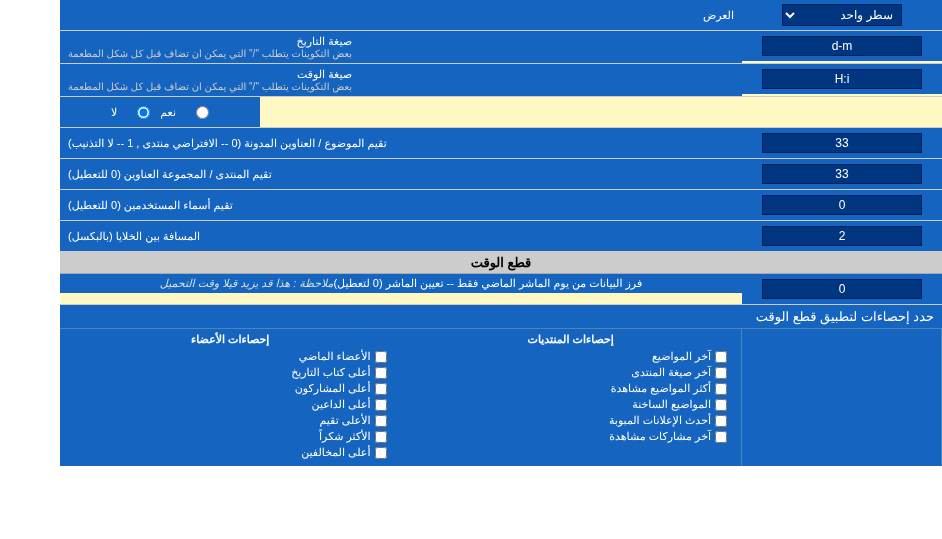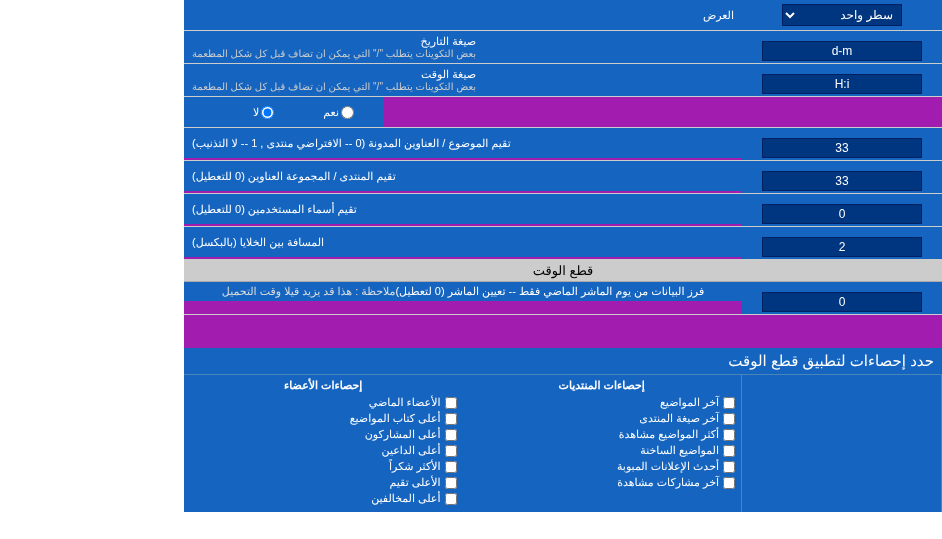--- a/index.html
+++ b/index.html
@@ -4,22 +4,22 @@
   <style>
     * { box-sizing: border-box; margin: 0; padding: 0; }
     body {
       font-family: Arial, Tahoma, sans-serif;
       background: #fff;
       direction: rtl;
       font-size: 12px;
     }
 
     .main-container {
-      width: 758px;
-      background: #a21caf;
+      width: 882px;
+      background: #fef9c3;
     }
 
     
     .row {
       display: flex;
       flex-direction: row-reverse;
       align-items: flex-start;
       border-bottom: 1px solid #ccc;
       min-height: 30px;
     }
@@ -50,21 +50,20 @@
 
     .row-input input[type="text"] {
       background: #003580;
       color: #fff;
       border: 1px solid #002060;
       padding: 2px 6px;
       font-size: 12px;
       width: 160px;
       text-align: center;
       direction: ltr;
-      margin-top: 8px;
     }
 
     
     .row-radio {
       width: 200px;
       min-width: 200px;
       background: #1565c0;
       display: flex;
       align-items: center;
       justify-content: center;
@@ -72,22 +71,21 @@
       gap: 10px;
       flex-direction: row;
       padding: 2px 6px;
     }
 
     .row-radio label {
       color: #fff;
       font-size: 11px;
       display: flex;
       align-items: center;
-      gap: 2px;
-      margin-left: 39px;
+      gap: 20px;
     }
 
     
     .top-row {
       display: flex;
       flex-direction: row-reverse;
       align-items: center;
       border-bottom: 1px solid #ccc;
       min-height: 30px;
       background: #1565c0;
@@ -119,46 +117,45 @@
       display: flex;
       align-items: center;
       justify-content: center;
       min-height: 30px;
     }
 
     
     .section-divider {
       background: #ccc;
       text-align: center;
-      font-weight: normal;
+      font-weight: bold;
       font-size: 13px;
       padding: 3px 0;
       color: #000;
       border-bottom: 1px solid #aaa;
     }
 
     .stats-title-row {
       background: #1565c0;
       color: #fff;
-      font-size: 15px;
+      font-size: 13px;
       padding: 4px 8px;
       border-bottom: 1px solid #4a85b8;
-      margin-top: 33px;
     }
 
     .stats-columns {
       display: flex;
       flex-direction: row;
       background: #1565c0;
     }
 
     .stats-col {
       flex: 1;
       border-right: 1px solid #4a85b8;
-      padding: 4px 6px;
+      padding: 4px 14px;
     }
 
     .stats-col:last-child {
       border-right: none;
     }
 
     .stats-col-header {
       color: #fff;
       font-weight: bold;
       font-size: 11px;
@@ -195,20 +192,21 @@
 
     .row-note span {
       color: #fff;
       font-size: 11px;
       text-align: right;
     }
 
     .note-small {
       font-size: 10px;
       color: #ddd !important;
+      font-style: italic;
     }
   </style>
 </head>
 <body>
 
 <div class="main-container">
 
   <div class="top-row">
     <div class="top-row-label">العرض</div>
     <div class="select-wrapper">
@@ -333,39 +331,39 @@
     </div>
 
     <div class="stats-col">
       <div class="stats-col-header">إحصاءات الأعضاء</div>
       <div class="stats-item">
         <input type="checkbox" style="">
         <label>الأعضاء الماضي</label>
       </div>
       <div class="stats-item">
         <input type="checkbox" style="">
-        <label>أعلى كتاب المواضيع</label>
+        <label>أعلى كتاب التاريخ</label>
       </div>
       <div class="stats-item">
         <input type="checkbox" style="">
         <label>أعلى المشاركون</label>
       </div>
       <div class="stats-item">
         <input type="checkbox" style="">
         <label>أعلى الداعين</label>
       </div>
       <div class="stats-item">
         <input type="checkbox" style="">
+        <label>الأعلى تقيم</label>
+      </div>
+      <div class="stats-item">
+        <input type="checkbox" style="">
         <label>الأكثر شكراً</label>
       </div>
       <div class="stats-item">
         <input type="checkbox" style="">
-        <label>الأعلى تقيم</label>
-      </div>
-      <div class="stats-item">
-        <input type="checkbox" style="">
         <label>أعلى المخالفين</label>
       </div>
     </div>
 
   </div>
 
 </div>
 
 </body></html>

